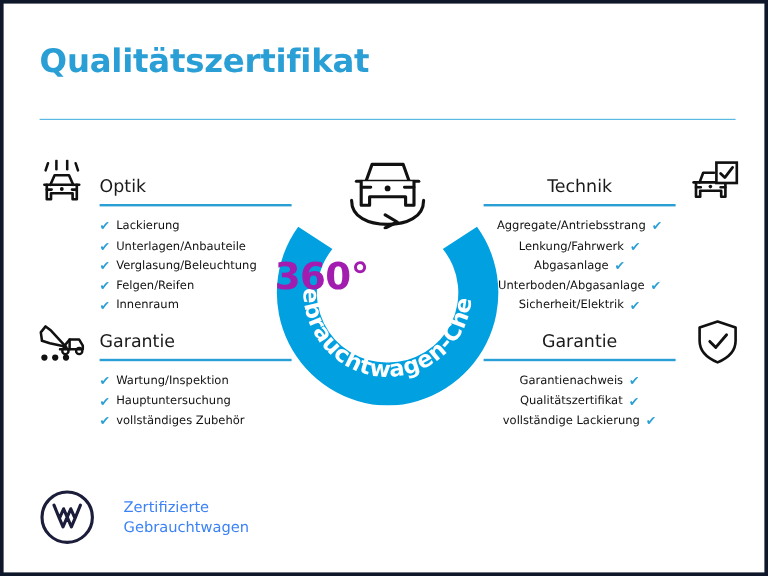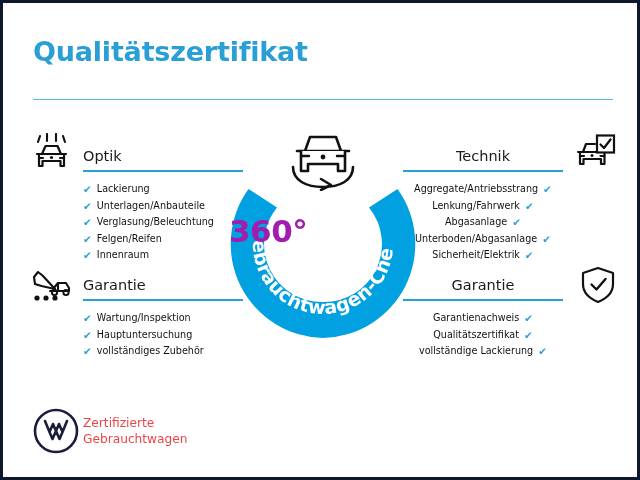--- a/index.html
+++ b/index.html
@@ -136,24 +136,24 @@
   
   .vw-block {
     position: absolute;
     left: 30px;
     top: 405px;
     display: flex;
     align-items: center;
   }
   .vw-mark { width: 46px; height: 46px; }
   .vw-text {
-    margin-left: 4px;
+    margin-left: 24px;
     font-size: 12.2px;
     line-height: 16px;
-    color: #ef4444;
+    color: #3b82f6;
     white-space: nowrap;
   }
 </style>
 </head>
 <body>
 
 <div class="page">
 
   <div class="title">Qualitätszertifikat</div>
   <div class="title-rule"></div>

